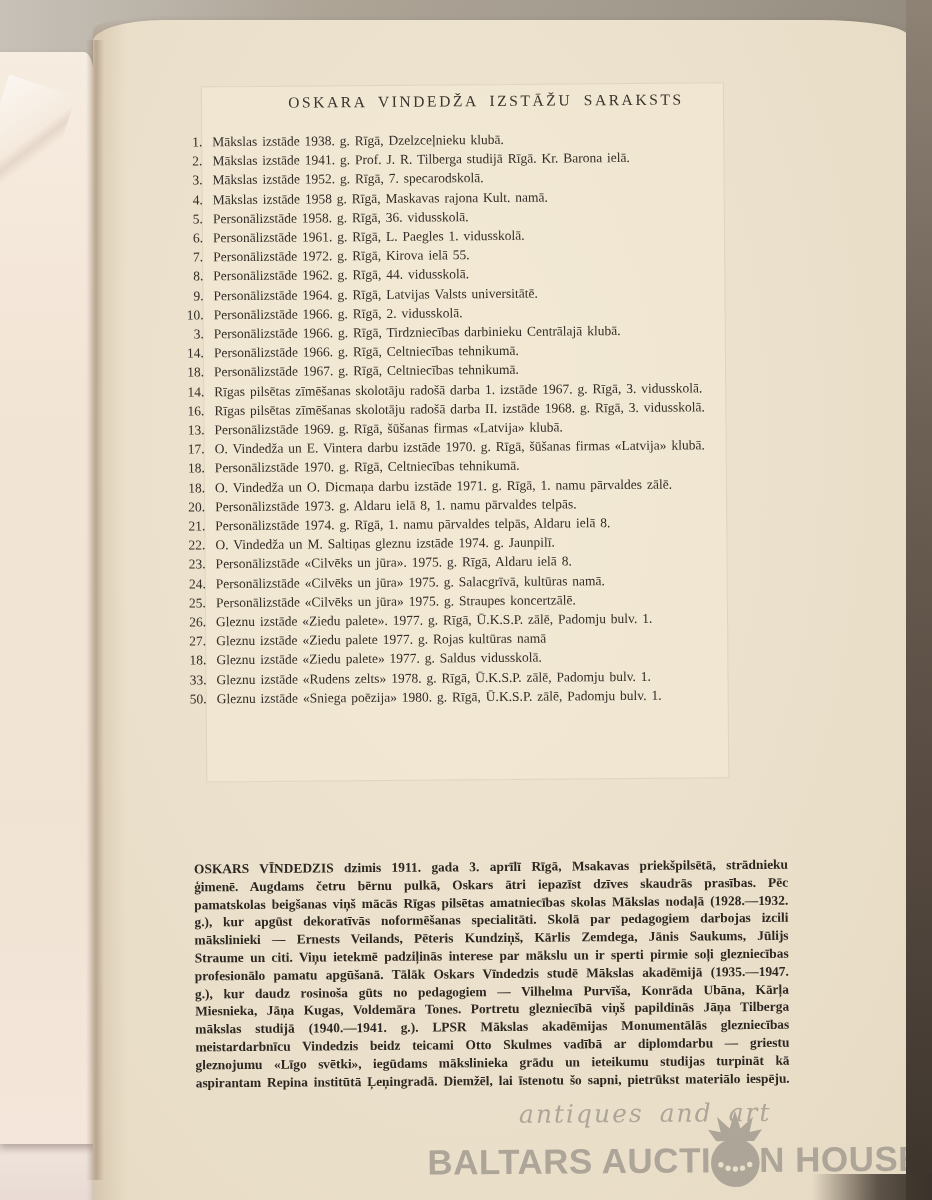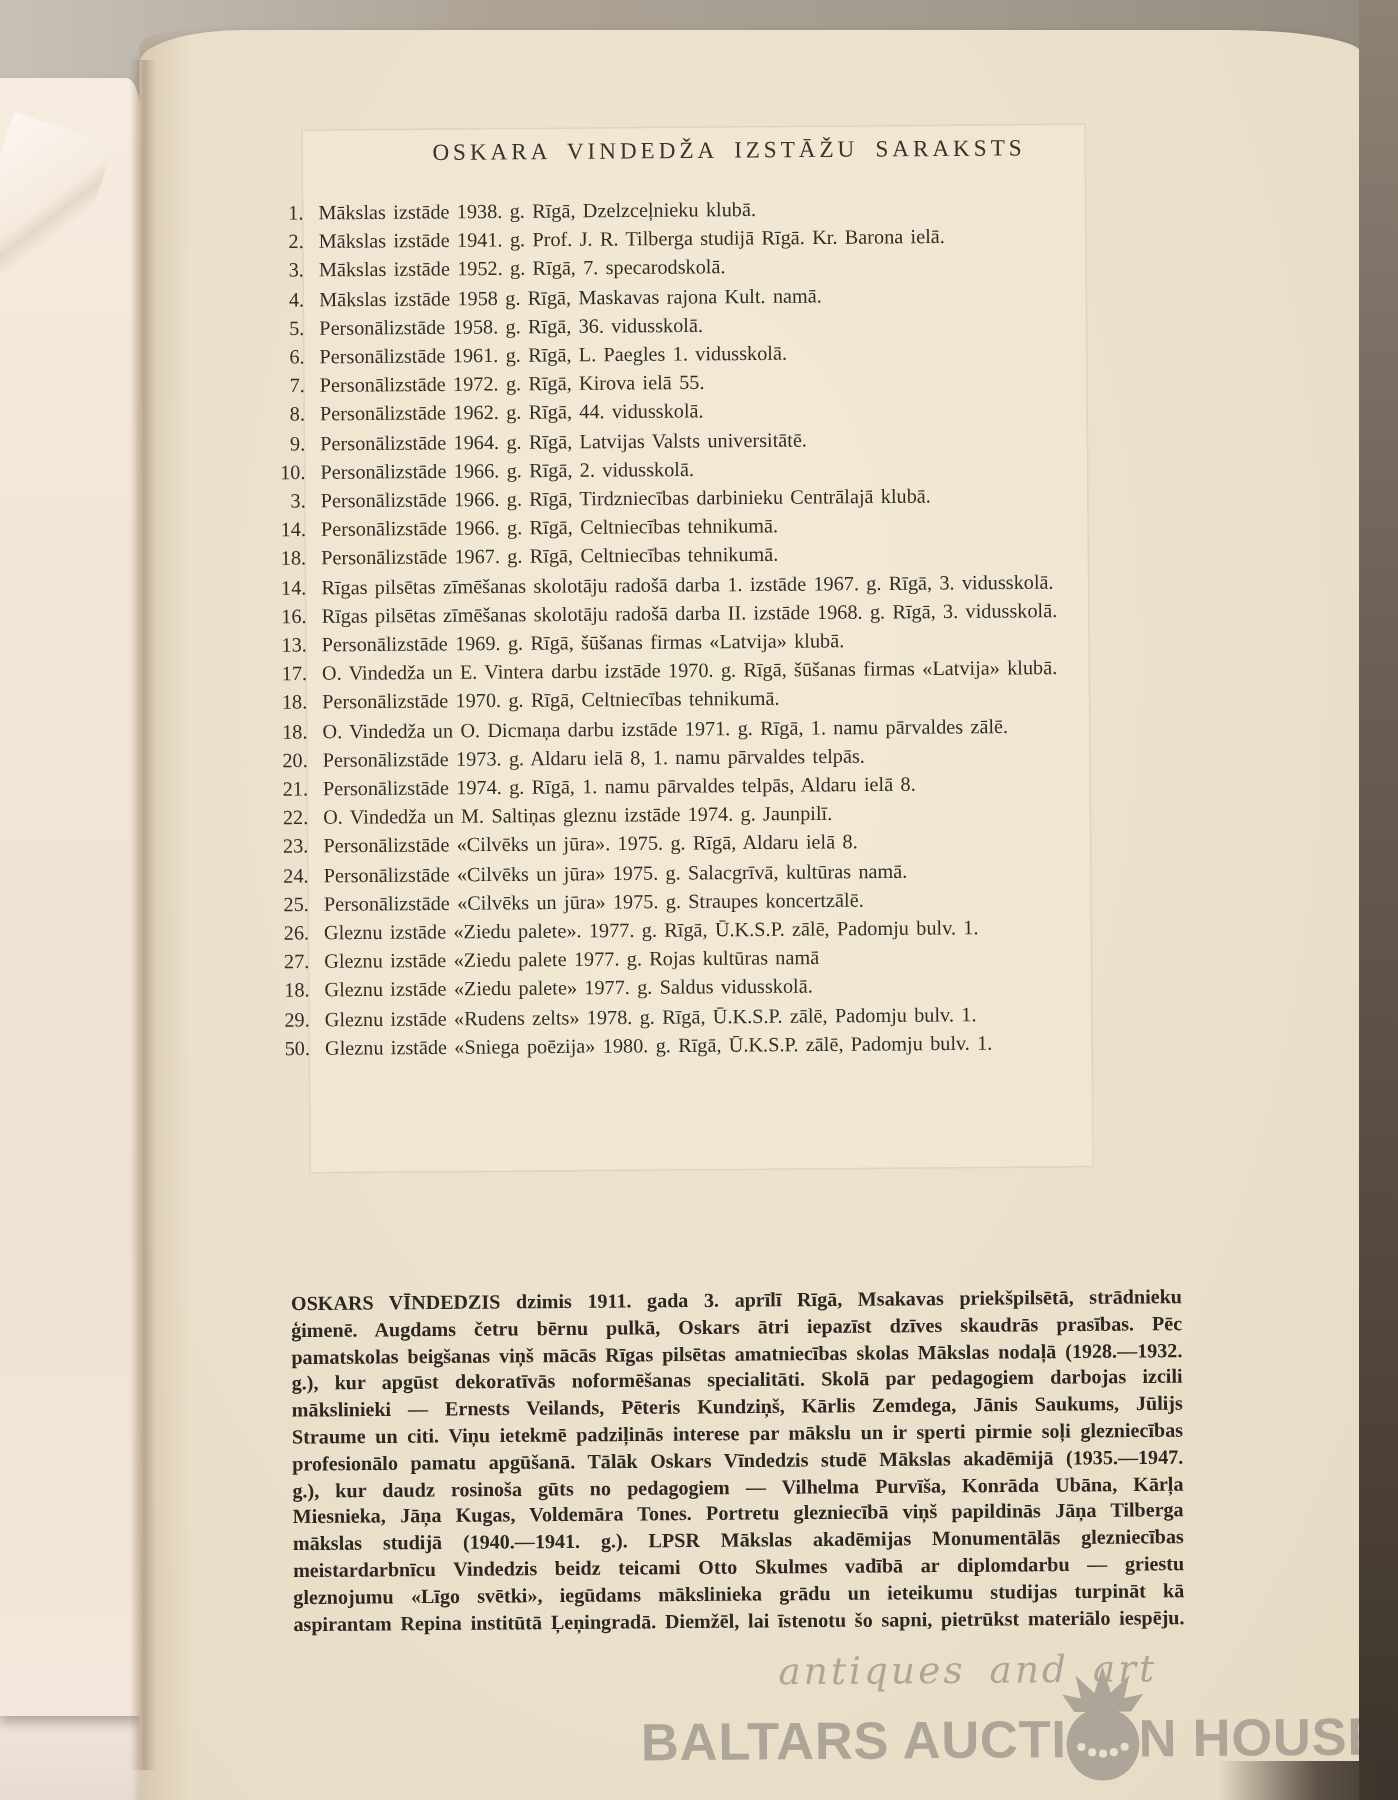--- a/index.html
+++ b/index.html
@@ -248,21 +248,21 @@
           <span class="num">27.</span>
           <span class="txt">Gleznu izstāde «Ziedu palete 1977. g. Rojas kultūras namā</span>
         </div>
 
         <div class="item">
           <span class="num">18.</span>
           <span class="txt">Gleznu izstāde «Ziedu palete» 1977. g. Saldus vidusskolā.</span>
         </div>
 
         <div class="item">
-          <span class="num">29.</span>
+          <span class="num">33.</span>
           <span class="txt">Gleznu izstāde «Rudens zelts» 1978. g. Rīgā, Ū.K.S.P. zālē, Padomju bulv. 1.</span>
         </div>
 
         <div class="item">
           <span class="num">50.</span>
           <span class="txt">Gleznu izstāde «Sniega poēzija» 1980. g. Rīgā, Ū.K.S.P. zālē, Padomju bulv. 1.</span>
         </div>
       </div>
 
     <p class="bio">OSKARS VĪNDEDZIS dzimis 1911. gada 3. aprīlī Rīgā, Msakavas priekšpilsētā, strādnieku ģimenē. Augdams četru bērnu pulkā, Oskars ātri iepazīst dzīves skaudrās prasības. Pēc pamatskolas beigšanas viņš mācās Rīgas pilsētas amatniecības skolas Mākslas nodaļā (1928.—1932. g.), kur apgūst dekoratīvās noformēšanas specialitāti. Skolā par pedagogiem darbojas izcili mākslinieki — Ernests Veilands, Pēteris Kundziņš, Kārlis Zemdega, Jānis Saukums, Jūlijs Straume un citi. Viņu ietekmē padziļinās interese par mākslu un ir sperti pirmie soļi glezniecības profesionālo pamatu apgūšanā. Tālāk Oskars Vīndedzis studē Mākslas akadēmijā (1935.—1947. g.), kur daudz rosinoša gūts no pedagogiem — Vilhelma Purvīša, Konrāda Ubāna, Kārļa Miesnieka, Jāņa Kugas, Voldemāra Tones. Portretu glezniecībā viņš papildinās Jāņa Tilberga mākslas studijā (1940.—1941. g.). LPSR Mākslas akadēmijas Monumentālās glezniecības meistardarbnīcu Vindedzis beidz teicami Otto Skulmes vadībā ar diplomdarbu — griestu gleznojumu «Līgo svētki», iegūdams mākslinieka grādu un ieteikumu studijas turpināt kā aspirantam Repina institūtā Ļeņingradā. Diemžēl, lai īstenotu šo sapni, pietrūkst materiālo iespēju.</p>

